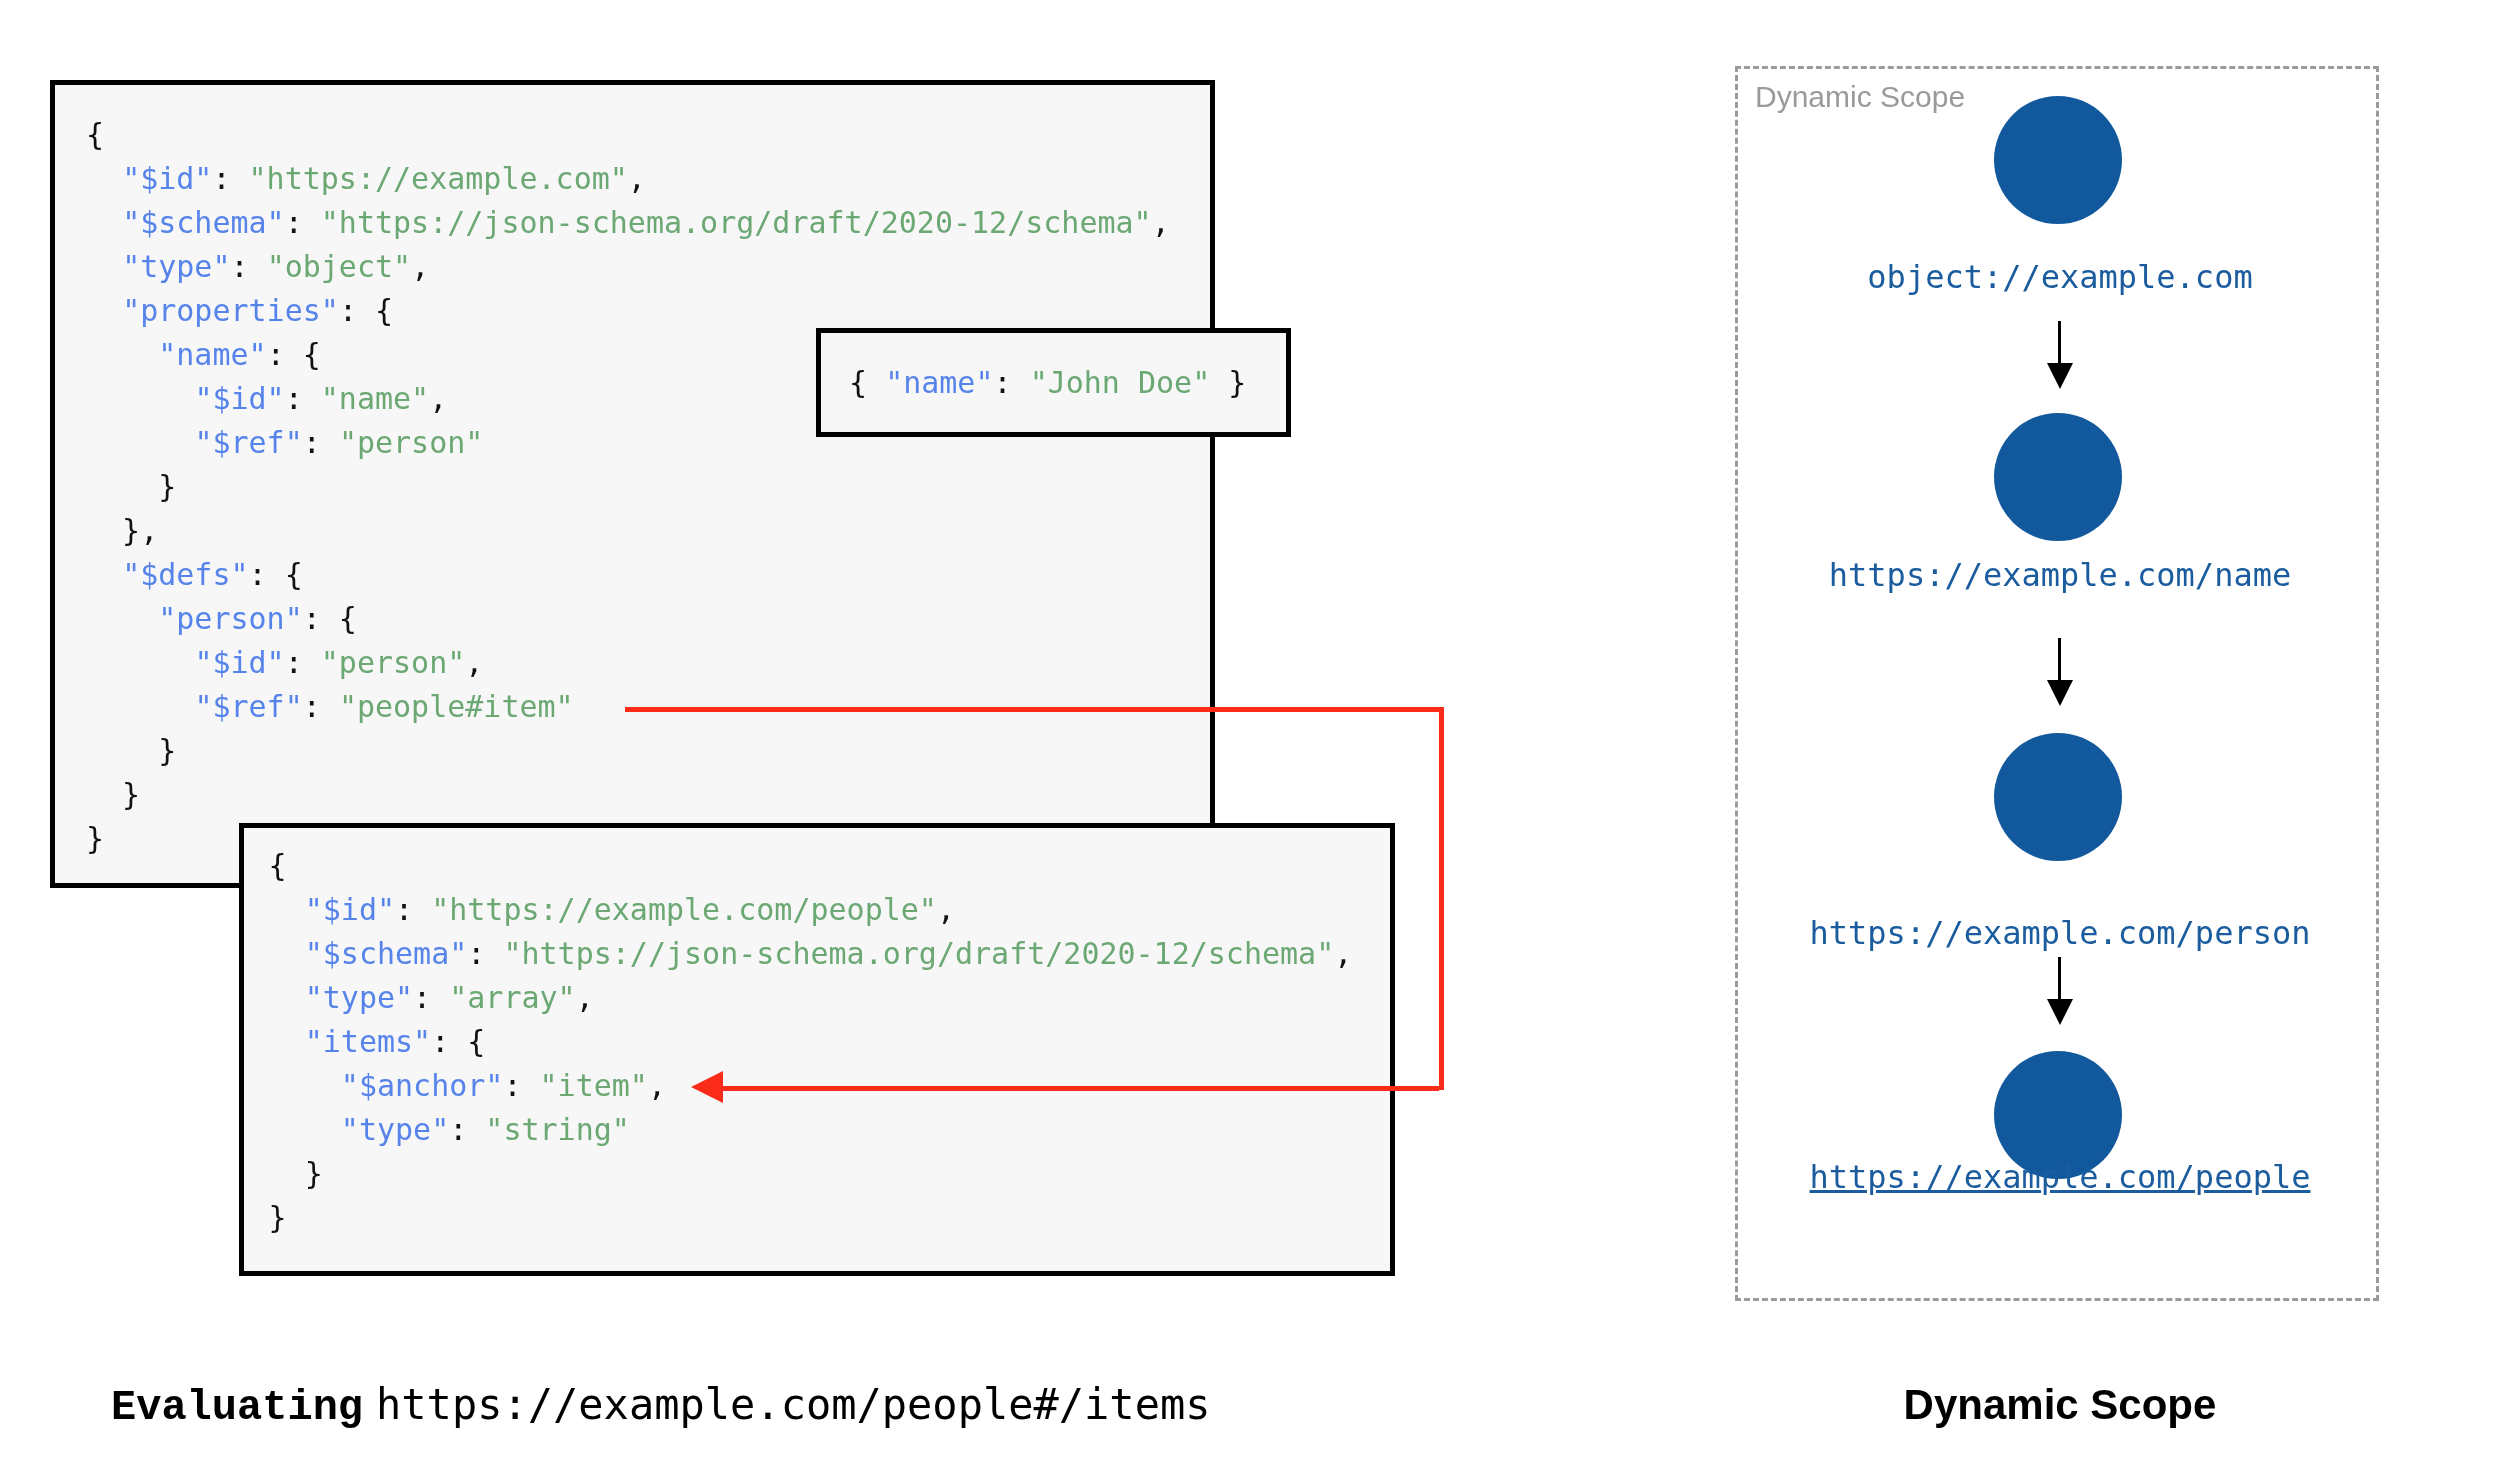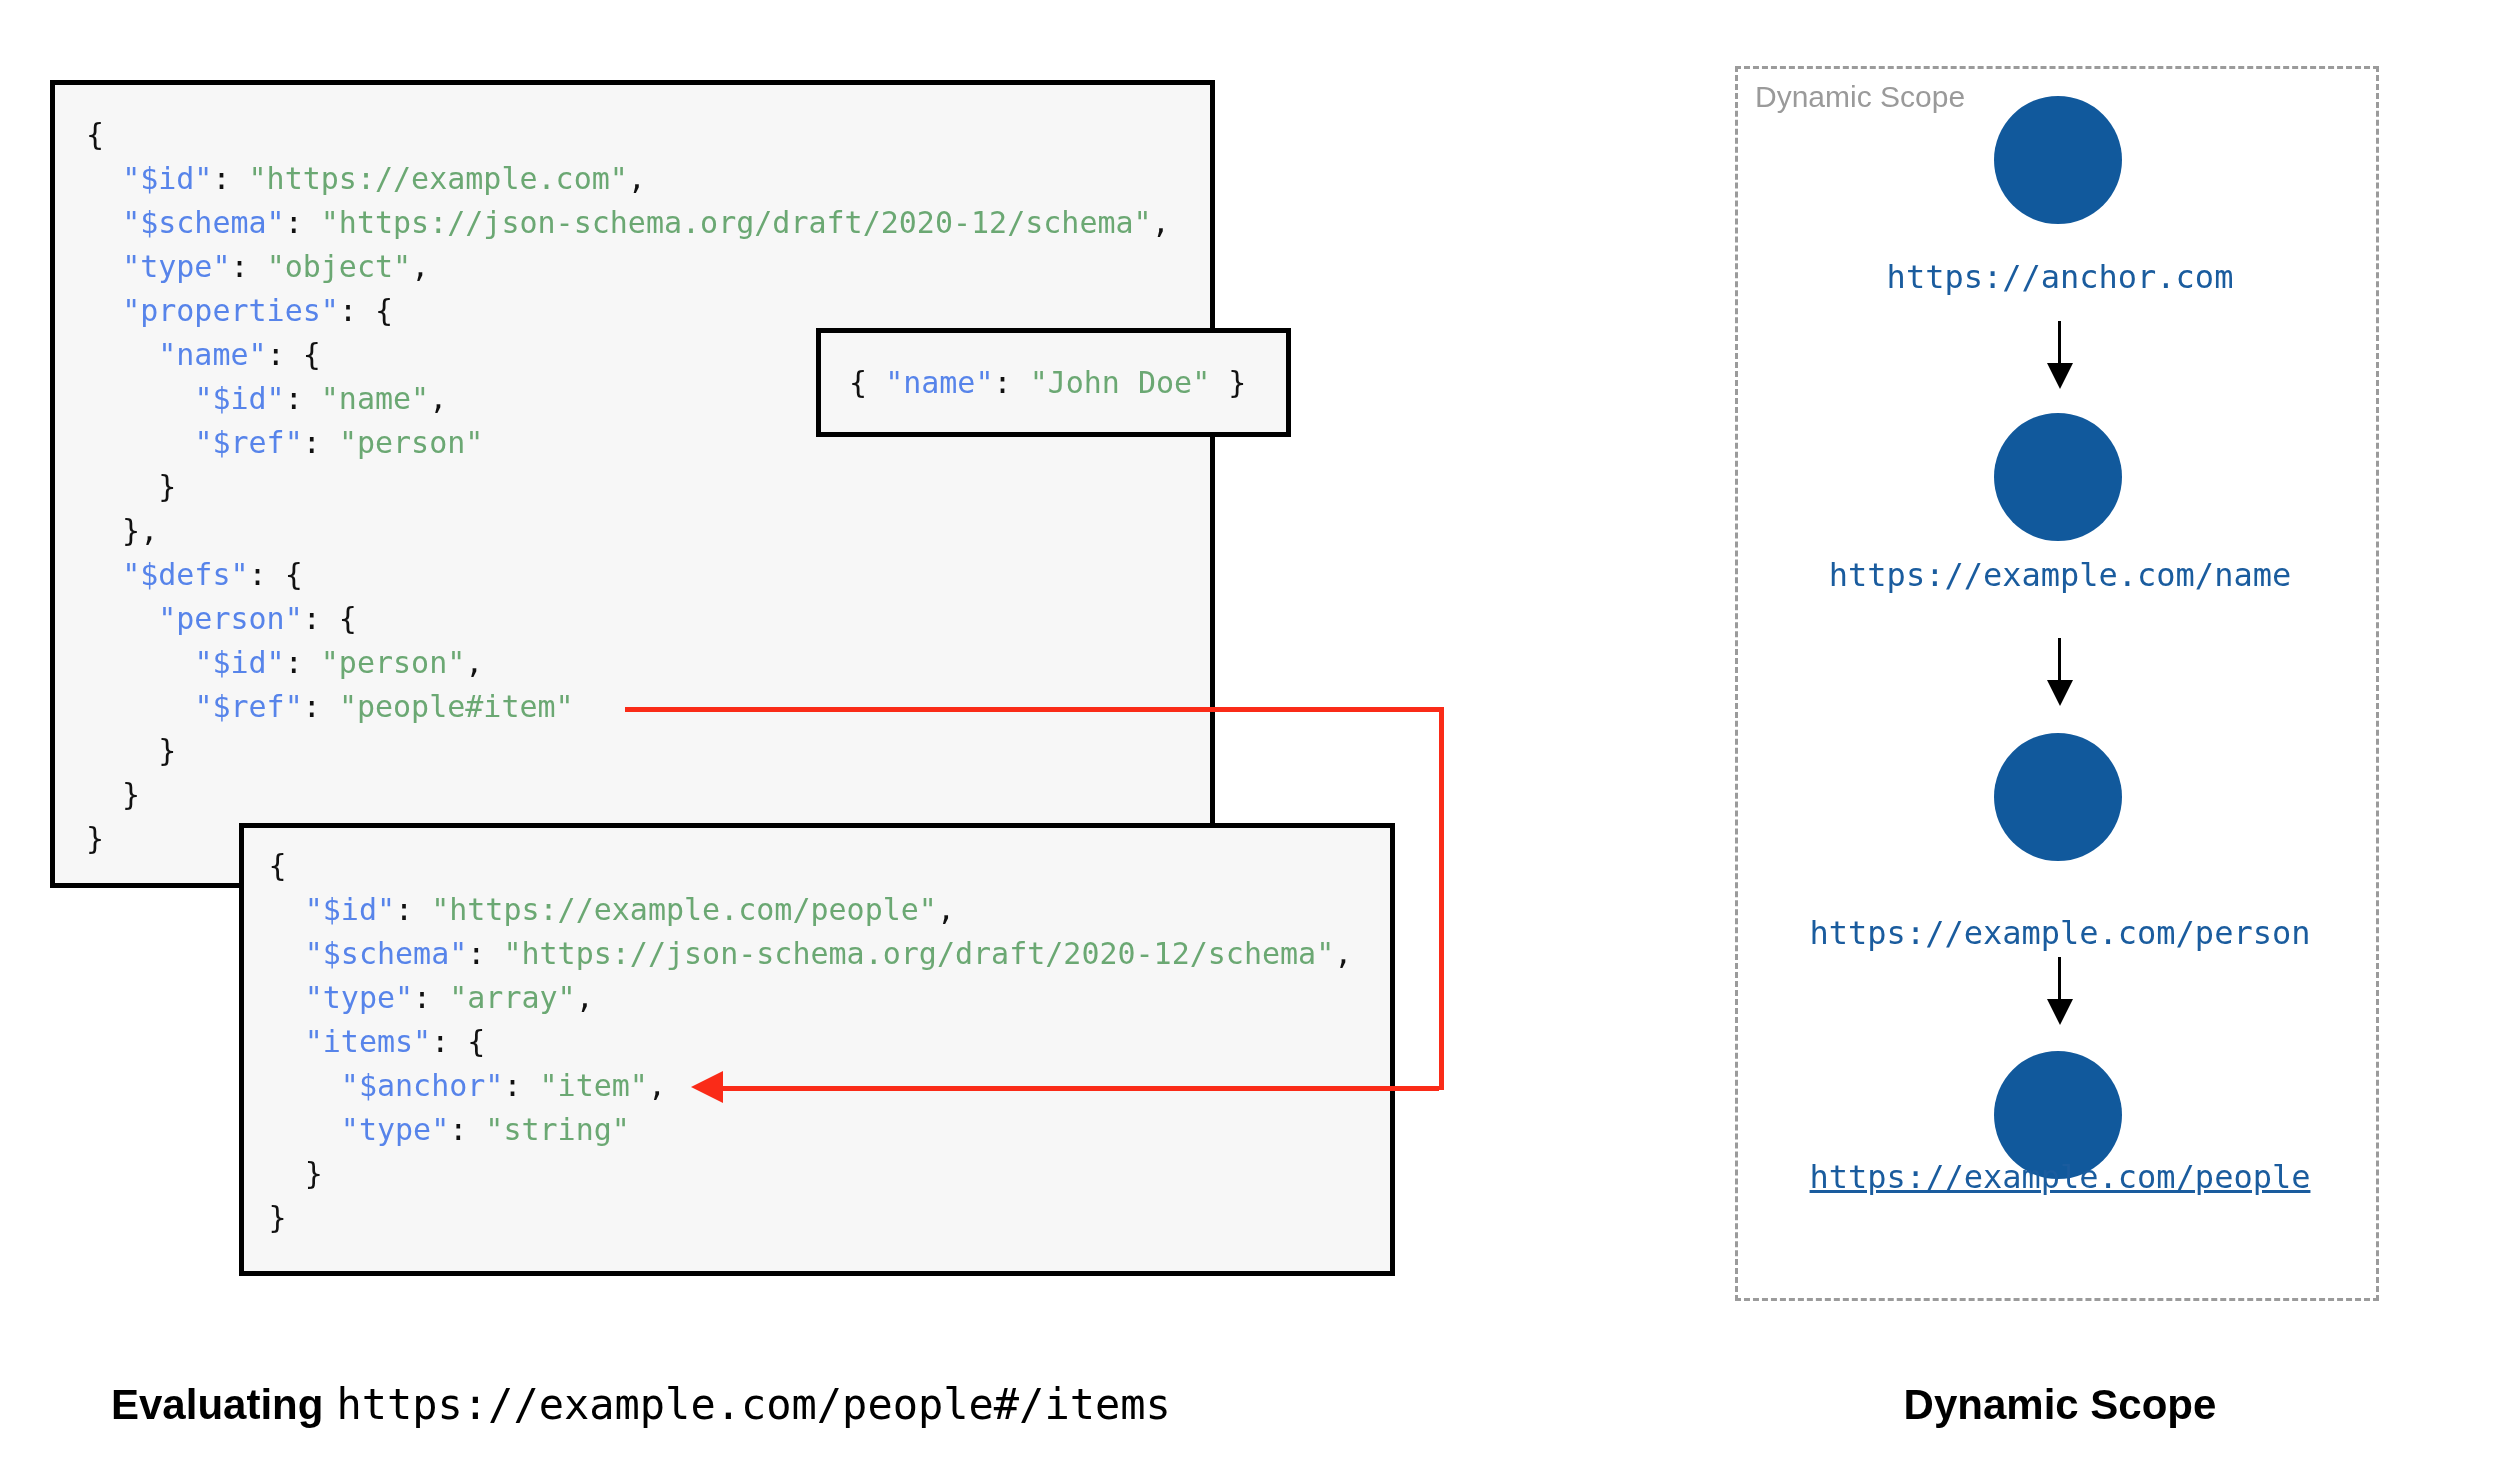--- a/index.html
+++ b/index.html
@@ -71,21 +71,21 @@
   .down-arrow .shaft{margin:0 auto;width:3.2px;height:42px;background:#000;}
   .down-arrow .head{
     margin:0 auto;width:0;height:0;
     border-left:13px solid transparent;border-right:13px solid transparent;
     border-top:26px solid #000;
   }
   
   #footer-evaluating{
     position:absolute;left:111px;top:1378px;line-height:53px;white-space:nowrap;
   }
-  #footer-evaluating .bold-label{font-size:42px;font-weight:bold;color:#000;}
+  #footer-evaluating .bold-label{font-size:42px;font-weight:bold;color:#000;font-family:Liberation Mono, monospace;}
   #footer-evaluating .mono-uri{
     font-family:"DejaVu Sans Mono","Liberation Mono",monospace;
     font-size:42px;color:#000;margin-left:13px;margin-top:16px;
   }
   #footer-scope{
     position:absolute;left:1686px;top:1378px;width:748px;text-align:center;
     font-size:42px;font-weight:bold;color:#000;line-height:53px;
   }
   
   #schema-root-box{z-index:1;}
@@ -142,21 +142,21 @@
 
   <div id="red-seg-top" class="red-seg"></div>
   <div id="red-seg-right" class="red-seg"></div>
   <div id="red-seg-bottom" class="red-seg"></div>
   <div id="red-arrowhead"></div>
 
   <div id="scope-panel"></div>
   <div id="scope-panel-label">Dynamic Scope</div>
 
   <div class="scope-circle" style="top:96px;"></div>
-  <div class="scope-uri" style="top:259px;">https://anchor.com</div>
+  <div class="scope-uri" style="top:259px;">object://example.com</div>
 
   <div class="down-arrow" style="top:321px;">
     <div class="shaft"></div>
     <div class="head"></div>
   </div>
 
   <div class="scope-circle" style="top:413px;"></div>
   <div class="scope-uri" style="top:557px;">https://example.com/name</div>
 
   <div class="down-arrow" style="top:638px;">

